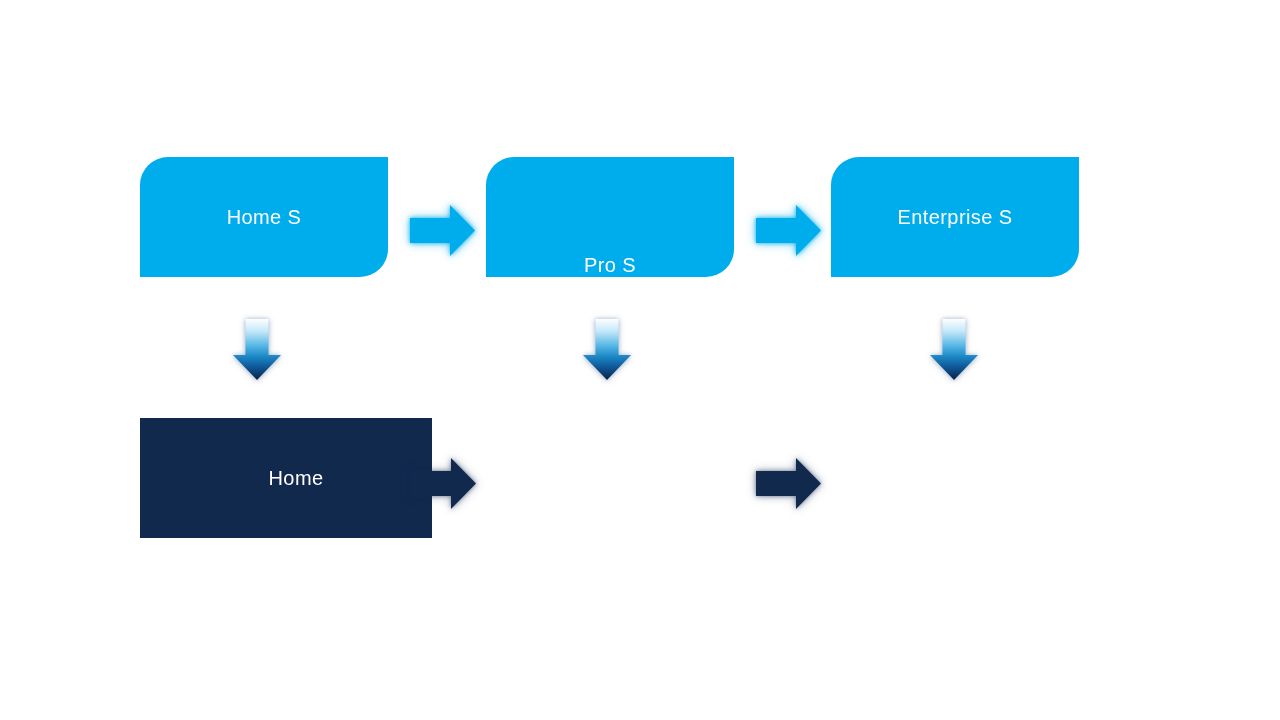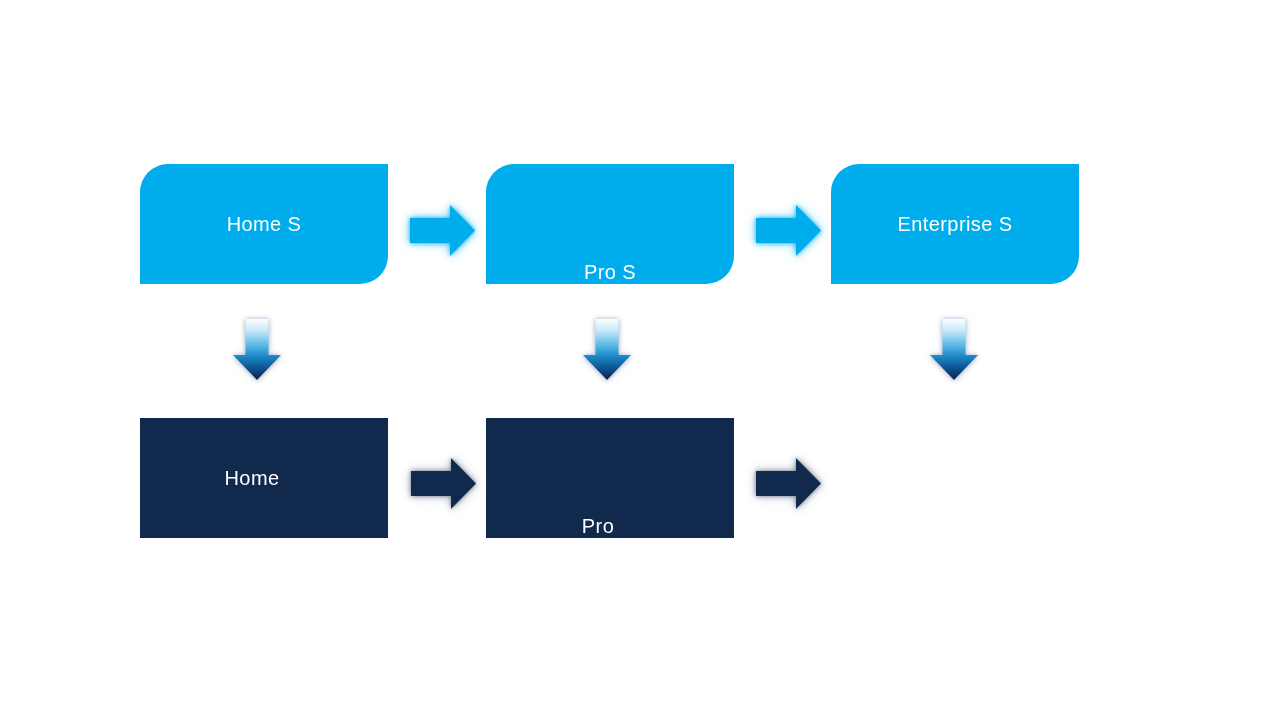--- a/index.html
+++ b/index.html
@@ -23,27 +23,28 @@
     align-items: center;
     justify-content: center;
   }
   .node .label {
     color: #ffffff;
     font-size: 20px;
     letter-spacing: 0.4px;
     white-space: nowrap;
   }
   .top-node {
-    top: 164px;
+    top: 157px;
     background: #00adec;
     border-radius: 28px 0 28px 0; 
   }
   .bottom-node {
     top: 418px;
     background: #12294e;
+    padding-left: 44px;
   }
   
   .bottom-node .label {
     transform: translateX(-12px);
   }
   .pos-1 { left: 140px; }
   .pos-2 { left: 486px; align-items: flex-end; }
   .pos-3 { left: 831px; justify-content: center; }
 
   .rarrow {
@@ -94,23 +95,20 @@
   <div class="node top-node pos-2">
     <span class="label">Pro S</span>
   </div>
   <div class="node top-node pos-3">
     <span class="label">Enterprise S</span>
   </div>
 
   <div class="node bottom-node pos-1">
     <span class="label">Home</span>
   </div>
-  <div class="node bottom-node pos-2">
-    <span class="label">Pro</span>
-  </div>
 
   <svg class="rarrow cyan" style="left:410px; top:205px" viewBox="0 0 65 51">
     <polygon points="0,13 40,13 40,0 65,25.5 40,51 40,38 0,38"></polygon>
   </svg>
   <svg class="rarrow cyan" style="left:756px; top:205px" viewBox="0 0 65 51">
     <polygon points="0,13 40,13 40,0 65,25.5 40,51 40,38 0,38"></polygon>
   </svg>
 
   <svg class="rarrow navy" style="left:411px; top:458px" viewBox="0 0 65 51">
     <polygon points="0,13 40,13 40,0 65,25.5 40,51 40,38 0,38"></polygon>

